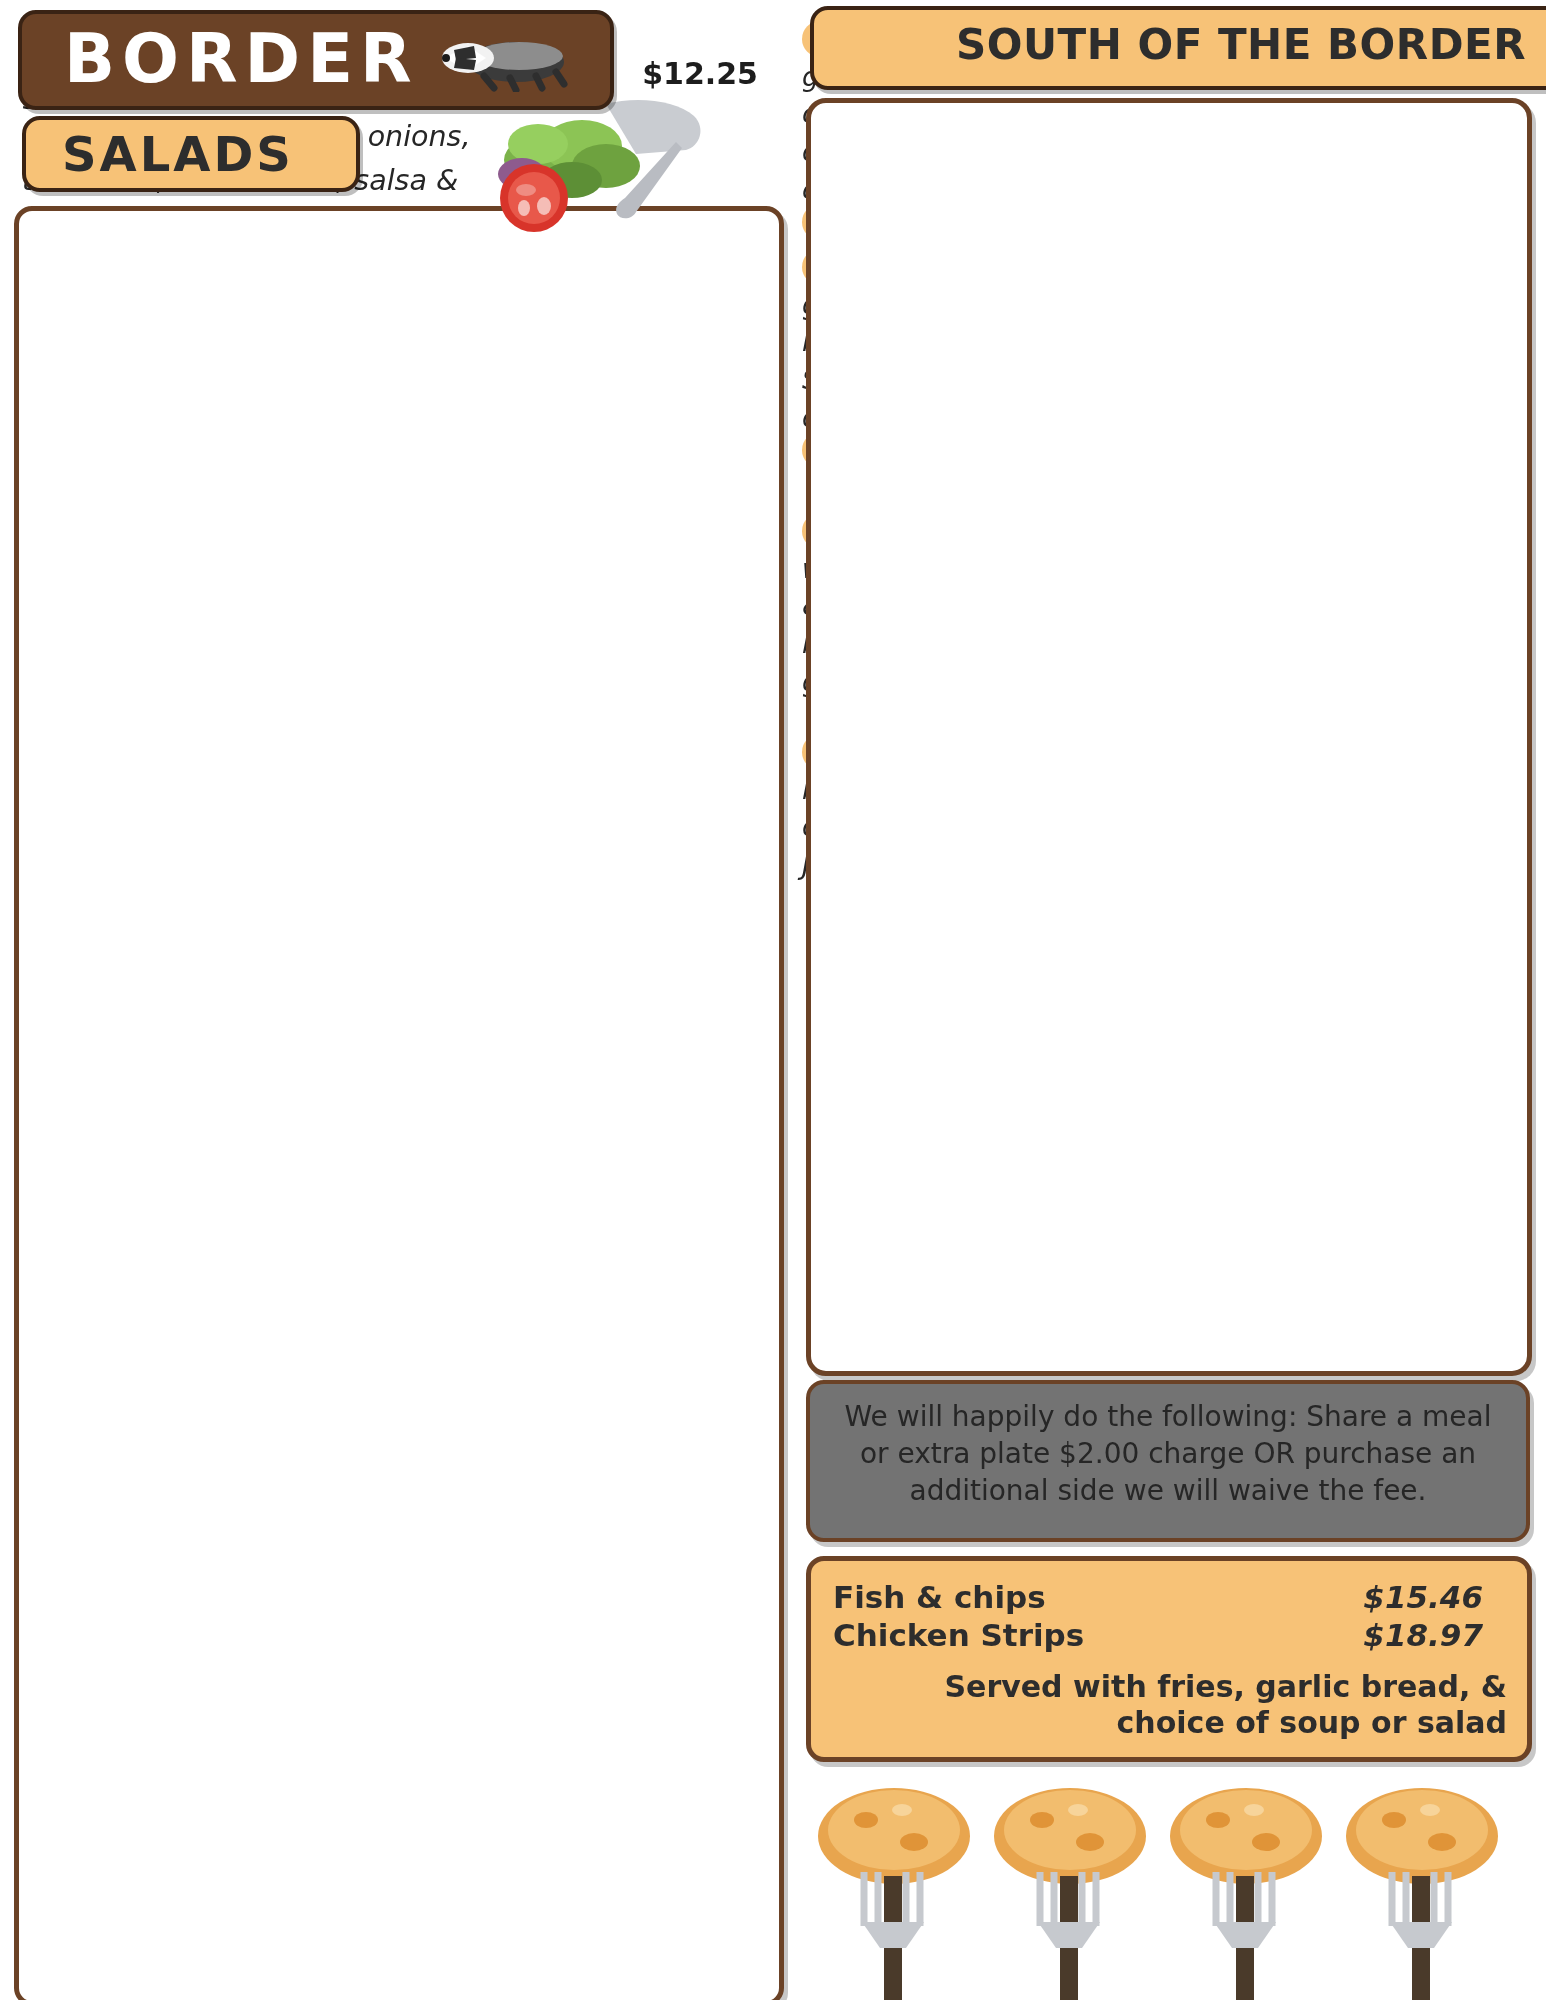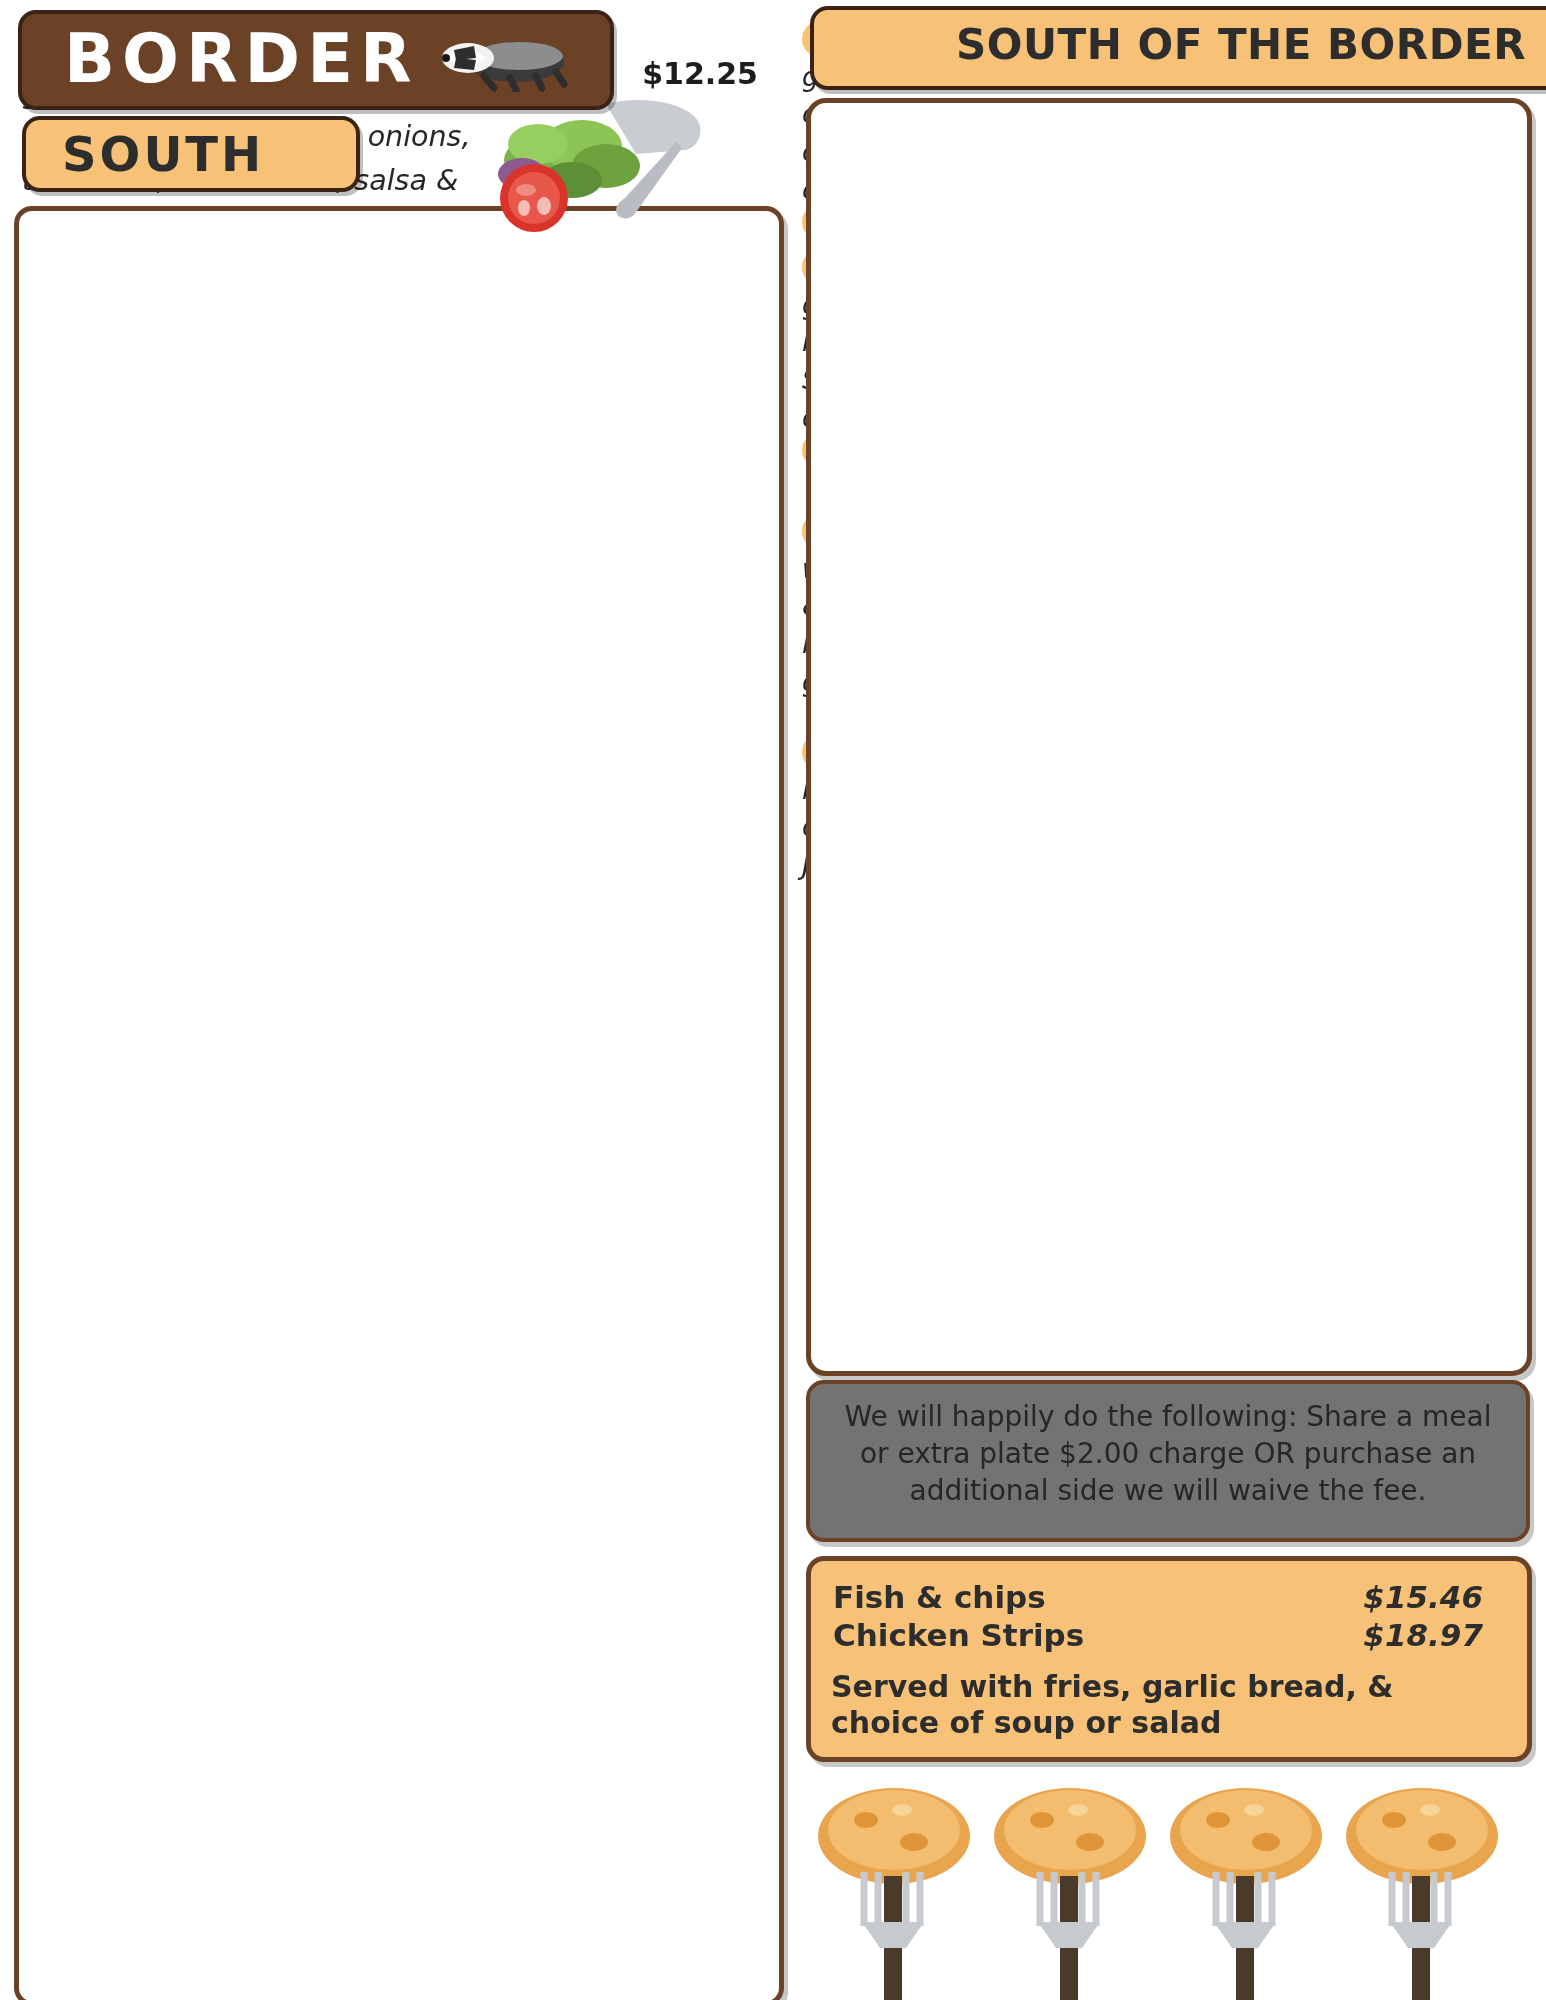--- a/index.html
+++ b/index.html
@@ -294,21 +294,21 @@
     font-weight: bold;
     color: #2d2d2d;
   }
   .fish-row .nm { position: absolute; left: 0; }
   .fish-row .pr { position: absolute; right: 22px; font-style: italic; }
   .fish-note {
     position: absolute;
     left: 20px;
     top: 108px;
     width: 676px;
-    text-align: left;
+    text-align: right;
     font-size: 30px;
     font-weight: bold;
     line-height: 1.2;
     color: #2d2d2d;
   }
 
   .chicken-art {
     position: absolute;
     left: 16px;
     top: 1770px;
@@ -334,21 +334,21 @@
         <ellipse cx="44" cy="32" rx="26" ry="15" fill="#f2f2f2"></ellipse>
         <path d="M20 32 L44 20 L62 32 L44 44 Z" fill="#ffffff"></path>
         <path d="M30 24 L50 20 L52 32 L32 34 Z" fill="#2e2e2e"></path>
         <path d="M30 42 L50 44 L52 34 L32 32 Z" fill="#2e2e2e"></path>
         <circle cx="22" cy="32" r="4" fill="#1a1a1a"></circle>
         <path d="M60 50 L70 62 M86 52 L92 64 M112 50 L118 62 M132 46 L140 58" stroke="#2e2e2e" stroke-width="7" stroke-linecap="round"></path>
       </svg>
     </div>
 
     <div class="salads-banner">
-      <div class="title">SOUTH</div>
+      <div class="title">SALADS</div>
     </div>
 
     <svg class="salad-art" viewBox="0 0 230 140">
       <path d="M120 10 C150 2 190 6 208 22 C220 34 214 52 200 56 L150 60 Z" fill="#c9ccd1"></path>
       <path d="M196 54 L150 118 C146 126 134 126 131 120 C128 113 133 108 139 104 L190 48 Z" fill="#b9bcc2"></path>
       <ellipse cx="62" cy="66" rx="44" ry="26" fill="#7bb24a"></ellipse>
       <ellipse cx="96" cy="52" rx="40" ry="26" fill="#8cc455"></ellipse>
       <ellipse cx="120" cy="72" rx="34" ry="22" fill="#6ea23f"></ellipse>
       <ellipse cx="52" cy="50" rx="30" ry="20" fill="#96cf5f"></ellipse>
       <ellipse cx="86" cy="86" rx="30" ry="18" fill="#5d8f36"></ellipse>

